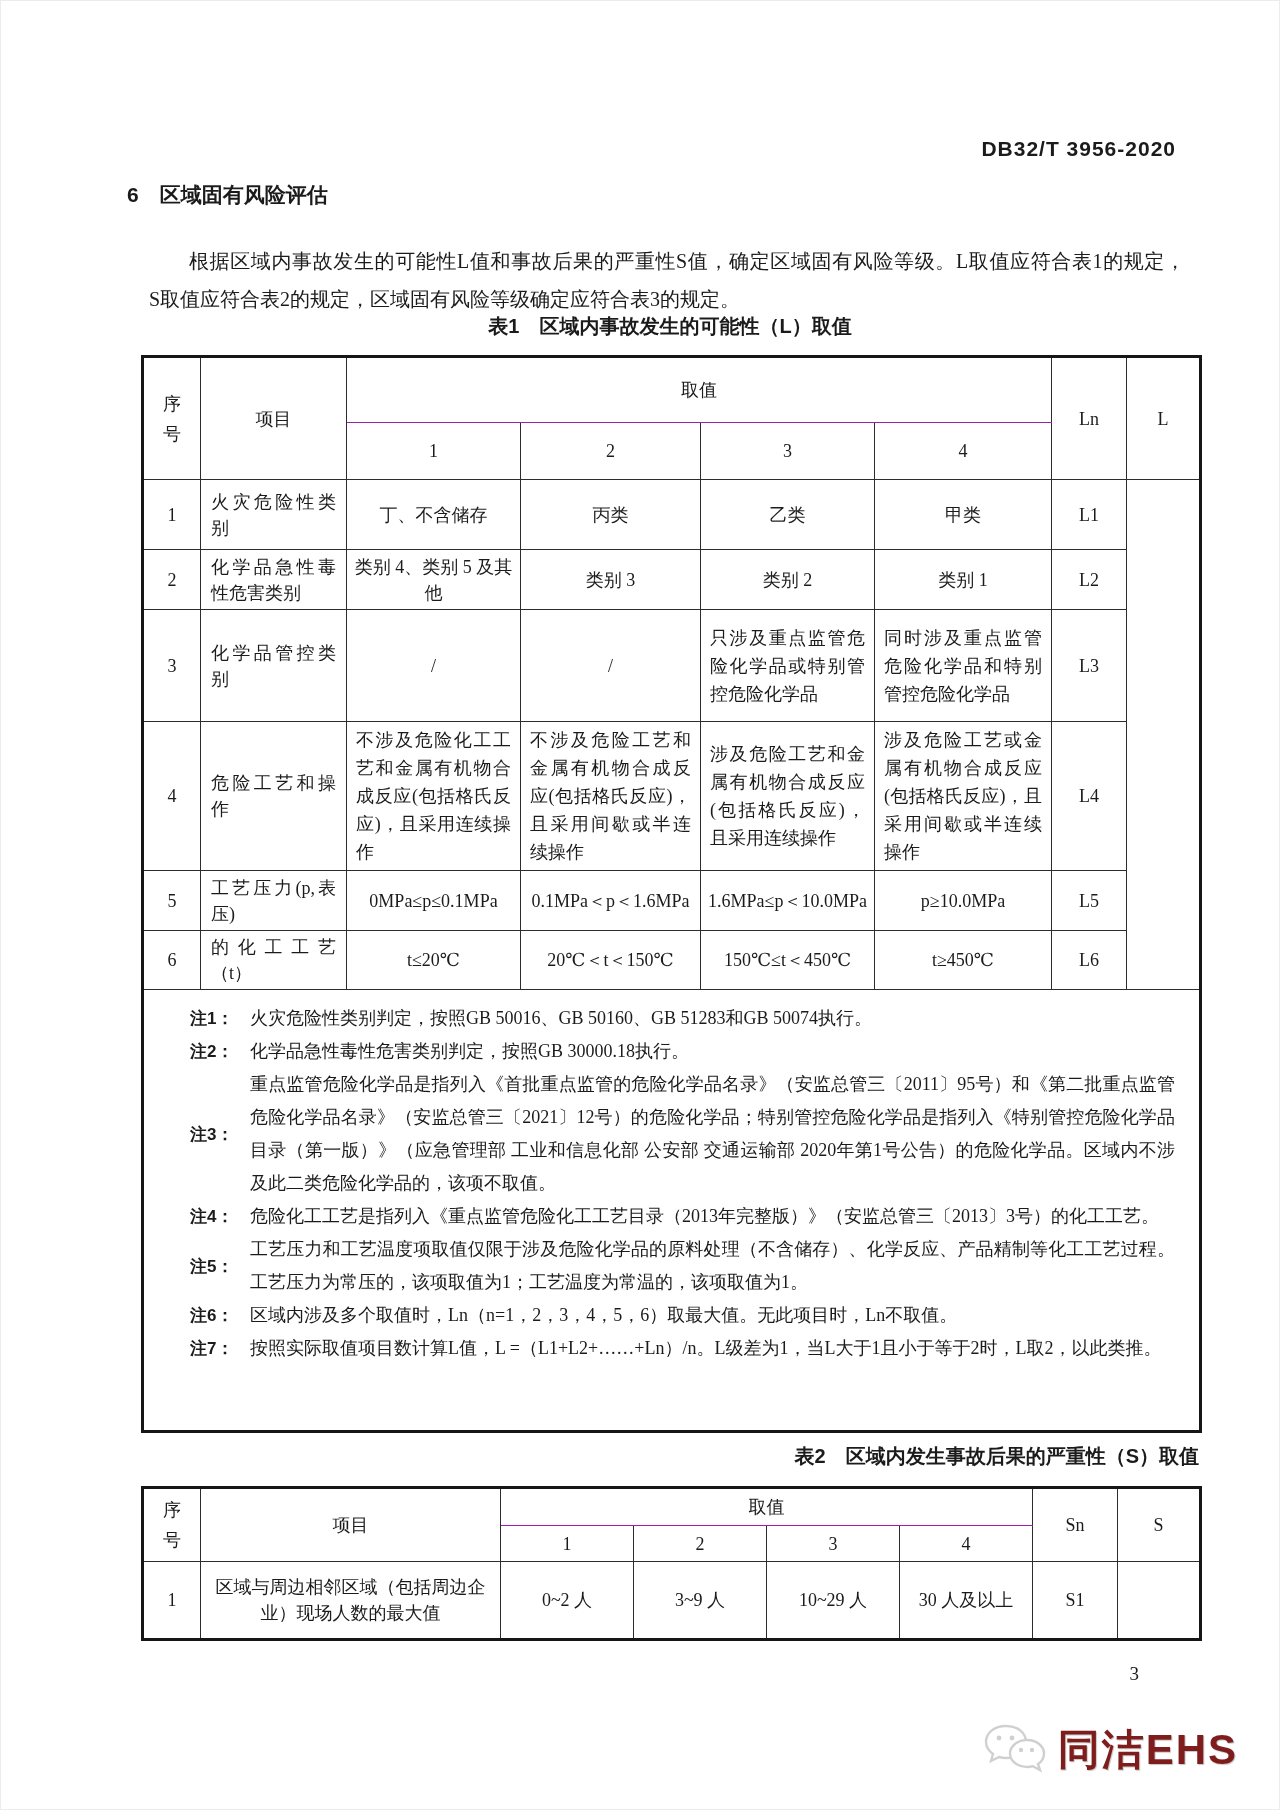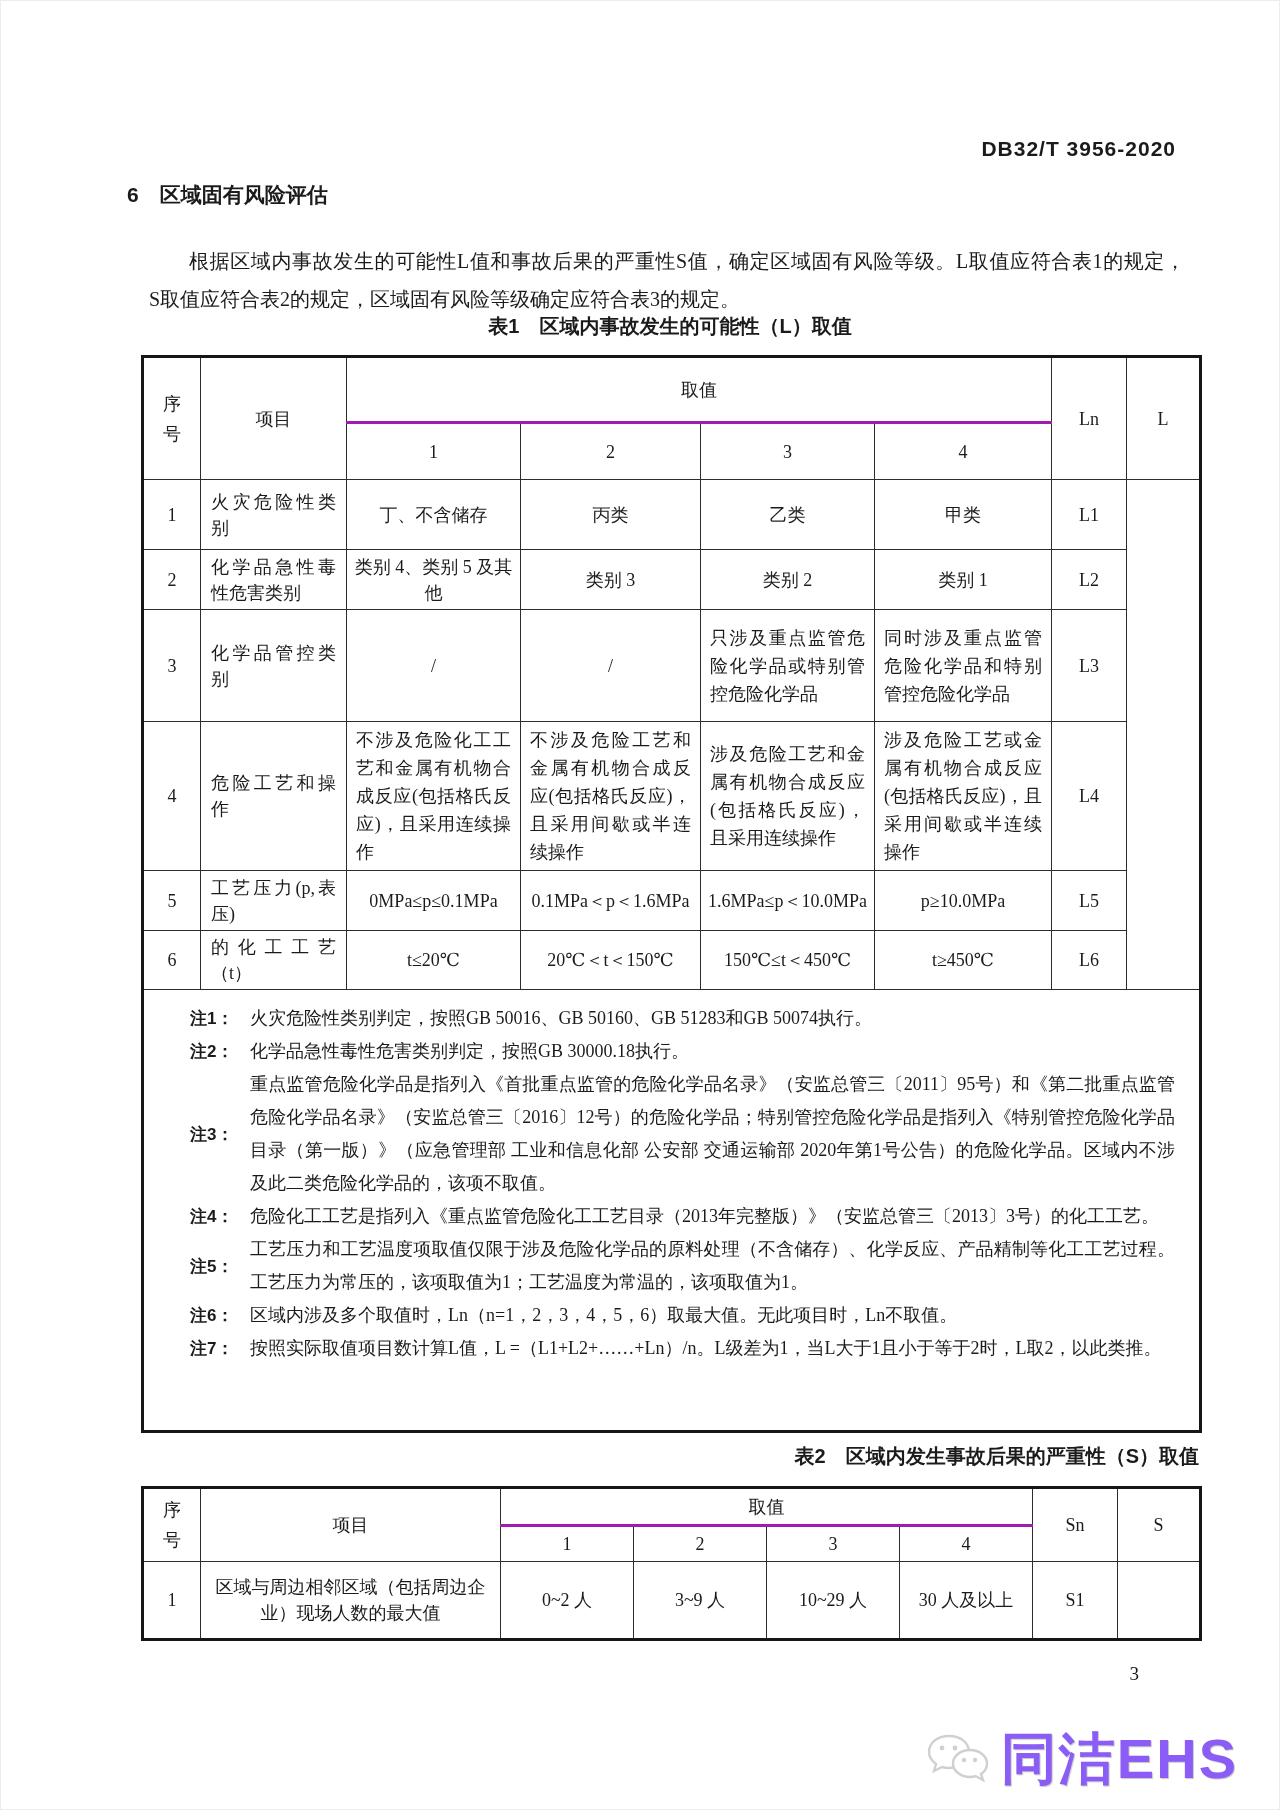--- a/index.html
+++ b/index.html
@@ -33,37 +33,37 @@
   table{
     position:absolute;left:141px;border-collapse:collapse;table-layout:fixed;
     width:1058px;border:3px solid #161616;
   }
   #table1{top:355px;}
   #table2{top:1486px;}
   td{
     border:1px solid #2c2c2c;text-align:center;vertical-align:middle;
     font-size:18px;line-height:26px;padding:3px 6px;overflow:hidden;
   }
-  td.thick-bottom{border-bottom:3px solid #a21caf;}
+  td.thick-bottom{border-bottom:1px solid #a21caf;}
   .narrow span{display:inline-block;width:1.1em;word-break:break-all;line-height:30px;}
   td.item{text-align:justify;padding:3px 10px;}
   td.longtxt{text-align:justify;padding:4px 9px;line-height:28px;}
   .notes-cell{
     text-align:left;vertical-align:top;padding:12px 24px 8px 46px;
     height:420px;
   }
   .note{display:flex;align-items:center;font-size:18px;line-height:33px;}
   .note-label{flex:0 0 60px;font-family:"Liberation Sans","DejaVu Sans",sans-serif;font-weight:bold;font-size:17px;}
   .note-text{flex:1;text-align:justify;}
   .page-number{position:absolute;top:1663px;right:141px;font-size:19px;}
   .watermark{
     position:absolute;top:1722px;right:42px;display:flex;align-items:center;gap:10px;
-    color:#8b5cf6;text-shadow:1px 1px 1px #c6c6c6;
-    font-family:"Liberation Sans","DejaVu Sans",sans-serif;
-    font-size:56px;font-weight:bold;letter-spacing:2px;
+    color:#7f1d1d;text-shadow:1px 1px 1px #c6c6c6;
+    font-family:"Liberation Sans","DejaVu Sans",sans-serif;
+    font-size:42px;font-weight:bold;letter-spacing:2px;
   }
 </style>
 </head>
 <body>
 
 <div class="page-frame"></div>
 
 <div class="doc-code">DB32/T 3956-2020</div>
 <div class="section-heading">6　区域固有风险评估</div>
 <p class="intro">根据区域内事故发生的可能性L值和事故后果的严重性S值，确定区域固有风险等级。L取值应符合表1的规定，　S取值应符合表2的规定，区域固有风险等级确定应符合表3的规定。</p>
@@ -155,21 +155,21 @@
       <div class="note">
             <span class="note-label">注1：</span>
             <span class="note-text">火灾危险性类别判定，按照GB 50016、GB 50160、GB 51283和GB 50074执行。</span>
           </div>
       <div class="note">
             <span class="note-label">注2：</span>
             <span class="note-text">化学品急性毒性危害类别判定，按照GB 30000.18执行。</span>
           </div>
       <div class="note">
             <span class="note-label">注3：</span>
-            <span class="note-text">重点监管危险化学品是指列入《首批重点监管的危险化学品名录》（安监总管三〔2011〕95号）和《第二批重点监管危险化学品名录》（安监总管三〔2016〕12号）的危险化学品；特别管控危险化学品是指列入《特别管控危险化学品目录（第一版）》（应急管理部 工业和信息化部 公安部 交通运输部 2020年第1号公告）的危险化学品。区域内不涉及此二类危险化学品的，该项不取值。</span>
+            <span class="note-text">重点监管危险化学品是指列入《首批重点监管的危险化学品名录》（安监总管三〔2011〕95号）和《第二批重点监管危险化学品名录》（安监总管三〔2021〕12号）的危险化学品；特别管控危险化学品是指列入《特别管控危险化学品目录（第一版）》（应急管理部 工业和信息化部 公安部 交通运输部 2020年第1号公告）的危险化学品。区域内不涉及此二类危险化学品的，该项不取值。</span>
           </div>
       <div class="note">
             <span class="note-label">注4：</span>
             <span class="note-text">危险化工工艺是指列入《重点监管危险化工工艺目录（2013年完整版）》（安监总管三〔2013〕3号）的化工工艺。</span>
           </div>
       <div class="note">
             <span class="note-label">注5：</span>
             <span class="note-text">工艺压力和工艺温度项取值仅限于涉及危险化学品的原料处理（不含储存）、化学反应、产品精制等化工工艺过程。工艺压力为常压的，该项取值为1；工艺温度为常温的，该项取值为1。</span>
           </div>
       <div class="note">

